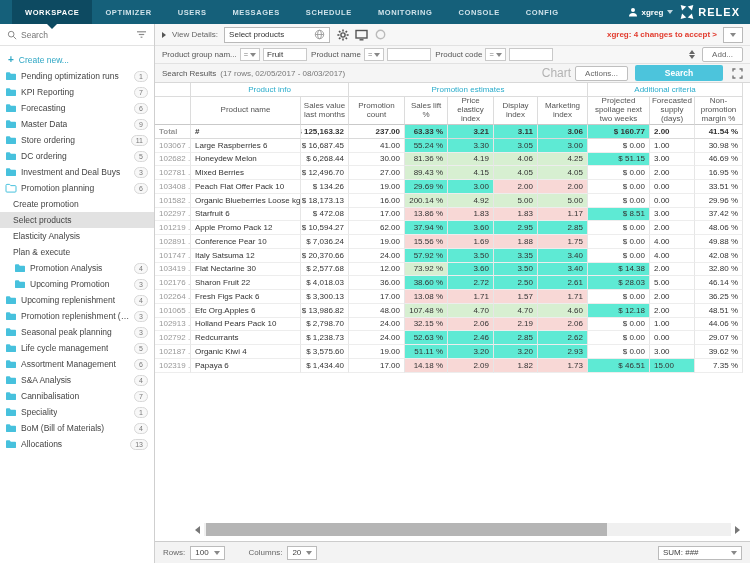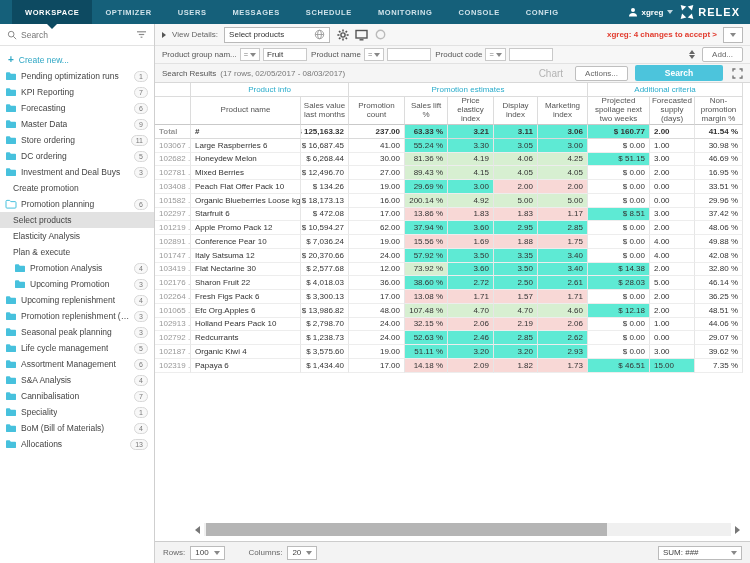--- a/index.html
+++ b/index.html
@@ -49,21 +49,21 @@
   .opbox{height:13px;border:1px solid #c9c9c9;background:#fff;display:flex;align-items:center;padding:0 3px;gap:2px;font-size:7.5px;color:#777;cursor:pointer}
   .fin{width:44px;height:13px;border:1px solid #c9c9c9;font-size:8px;padding:0 3px;color:#333;outline:none}
   .spacer{flex:1}
   .spinner{display:flex;flex-direction:column;align-items:center;justify-content:center;gap:1px;cursor:pointer;margin-right:3px}
   .tri-up{width:0;height:0;border:3px solid transparent;border-bottom:4px solid #666}
   .tri-dn{width:0;height:0;border:3px solid transparent;border-top:4px solid #666}
   .btn{height:15px;border:1px solid #bfbfbf;background:#fff;padding:0 9px;font-size:8px;color:#666;border-radius:2px;cursor:pointer;display:flex;align-items:center}
 
   .row3{position:absolute;top:40px;height:19px;left:0;right:0;background:#f5f5f5;border-bottom:1px solid #d8d8d8;display:flex;align-items:center;padding:0 7px;font-size:8px;color:#555}
   .res-info{color:#777;margin-left:4px}
-  .btn-chart{color:#b3b3b3;margin-right:12px;cursor:default;font-size:10px}
+  .btn-chart{color:#b3b3b3;margin-right:4px;cursor:default;font-size:12px}
   .btn-search{height:16px;width:88px;background:#4cc4dc;color:#fff;border:none;font-size:8.5px;font-weight:bold;border-radius:2px;margin-left:7px;cursor:pointer}
   .fsic{margin-left:9px;cursor:pointer;display:flex}
 
   
   .tbl{position:absolute;top:59px;left:0;width:588px;font-size:8px;color:#333;background:#fff}
   .tg-row{display:flex;height:14px}
   .tg{border-right:1px solid #dcdcdc;border-bottom:1px solid #dcdcdc;display:flex;align-items:center;justify-content:center;color:#2aaccb}
   .tg.first{border-right:1px solid #dcdcdc;background:#fff}
   .th-row{display:flex;height:28px}
   .th{border-right:1px solid #dcdcdc;border-bottom:1px solid #c9c9c9;display:flex;align-items:center;justify-content:center;text-align:center;color:#555;padding:1px 2px;line-height:1.12}
@@ -182,29 +182,29 @@
           <span class="lbl">DC ordering</span>
           <span class="count">5</span>
         </div>
         <div class="s-item">
           <svg class="ficon" viewBox="0 0 13 11">
             <path d="M1 2.6 Q1 1.5 2 1.5 H5 L6.3 2.9 H11 Q12 2.9 12 3.9 V9 Q12 10 11 10 H2 Q1 10 1 9 Z" fill="#47c1dd"></path>
           </svg>
           <span class="lbl">Investment and Deal Buys</span>
           <span class="count">3</span>
         </div>
+        <div class="s-item">
+          <svg class="ficon" viewBox="0 0 13 11">
+            <path d="M1 2.6 Q1 1.5 2 1.5 H5 L6.3 2.9 H11 Q12 2.9 12 3.9 V9 Q12 10 11 10 H2 Q1 10 1 9 Z" fill="#fff" stroke="#47c1dd" stroke-width="1.1"></path>
+          </svg>
+          <span class="lbl">Promotion planning</span>
+          <span class="count">6</span>
+        </div>
         <div class="s-item text">
           <span class="lbl">Create promotion</span>
-        </div>
-        <div class="s-item">
-          <svg class="ficon" viewBox="0 0 13 11">
-            <path d="M1 2.6 Q1 1.5 2 1.5 H5 L6.3 2.9 H11 Q12 2.9 12 3.9 V9 Q12 10 11 10 H2 Q1 10 1 9 Z" fill="#fff" stroke="#47c1dd" stroke-width="1.1"></path>
-          </svg>
-          <span class="lbl">Promotion planning</span>
-          <span class="count">6</span>
         </div>
         <div class="s-item text selected">
           <span class="lbl">Select products</span>
         </div>
         <div class="s-item text">
           <span class="lbl">Elasticity Analysis</span>
         </div>
         <div class="s-item text">
           <span class="lbl">Plan &amp; execute</span>
         </div>

